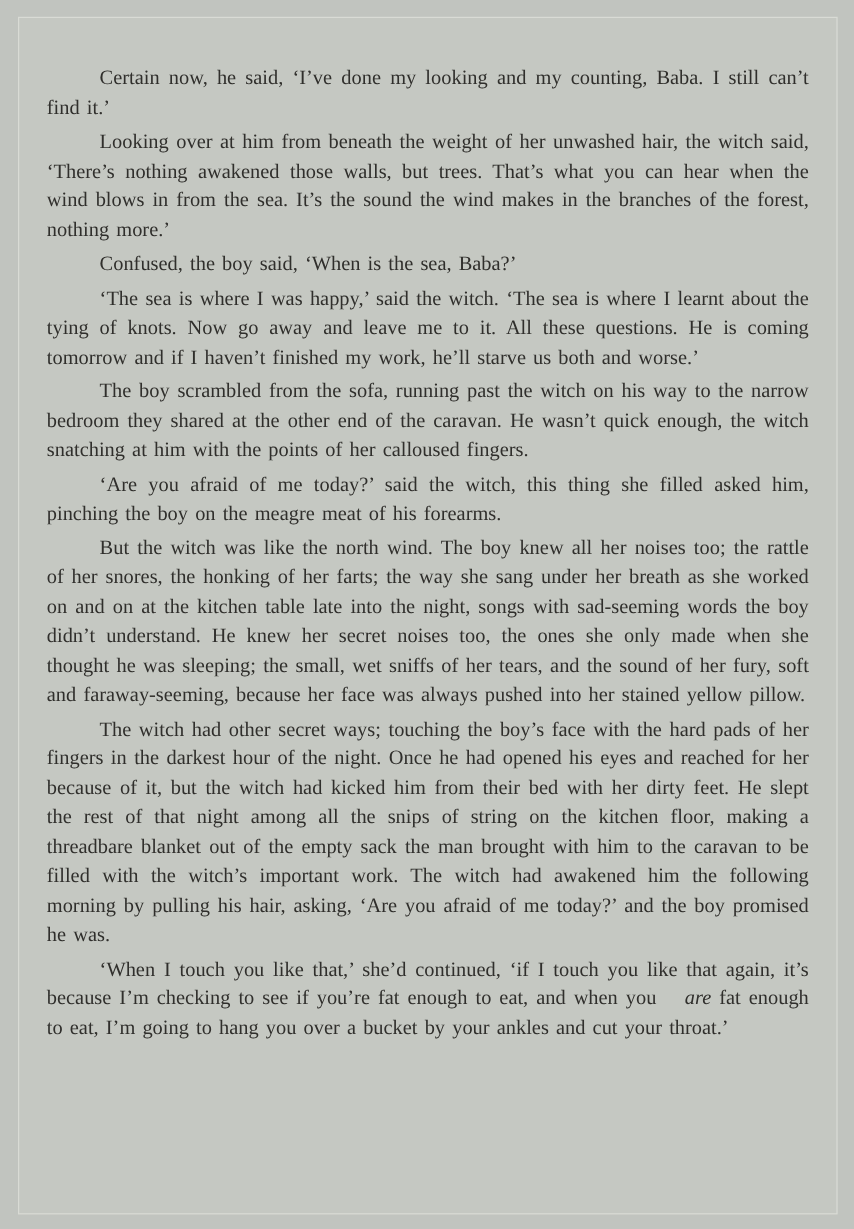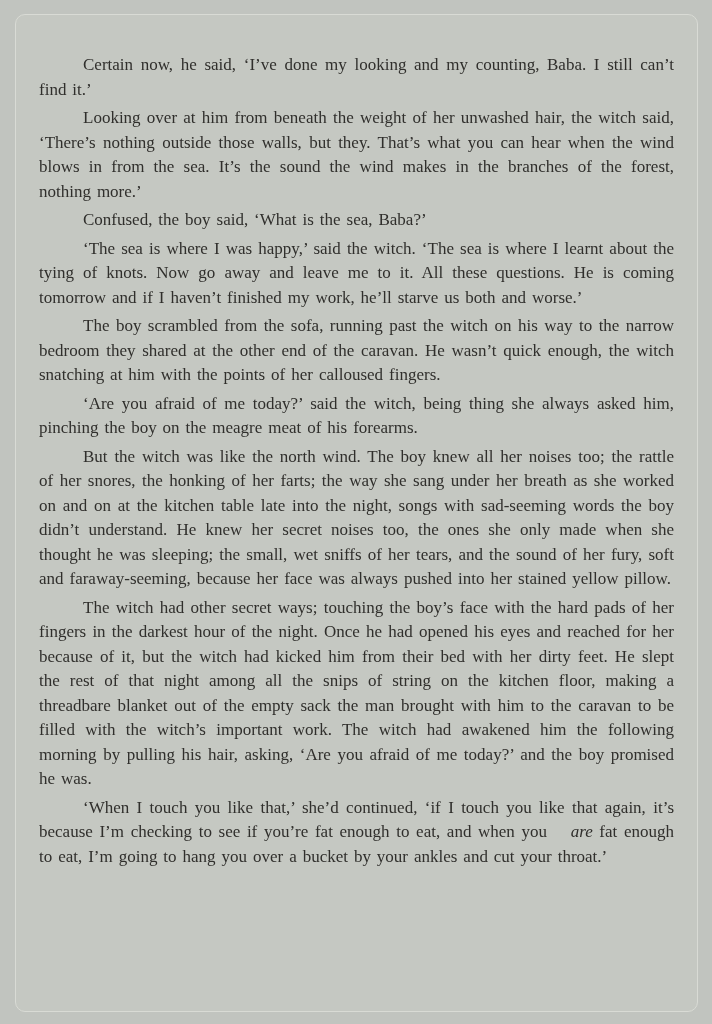--- a/index.html
+++ b/index.html
@@ -38,25 +38,25 @@
     text-indent: 44px;
   }
   .page-text em {
     font-style: italic;
     margin-left: 17px;
   }
 </style>
 </head>
 <body style="background: rgb(193, 196, 191);">
 
-<div class="page" style="background: rgb(197, 200, 194); border-color: rgb(217, 219, 213); border-radius: 10px;">
+<div class="page" style="background: rgb(197, 200, 194); border-color: rgb(217, 219, 213);">
   <div class="page-text" style="color: rgb(48, 47, 44);">
       <p class="para"><span>Certain now, he said, ‘I’ve done my looking and my counting, Baba. I still can’t find it.’</span></p>
-      <p class="para"><span>Looking over at him from beneath the weight of her unwashed hair, the witch said, ‘There’s nothing outside those walls, but they. That’s what you can hear when the wind blows in from the sea. It’s the sound the wind makes in the branches of the forest, nothing more.’</span></p>
-      <p class="para"><span>Confused, the boy said, ‘What is the sea, Baba?’</span></p>
+      <p class="para"><span>Looking over at him from beneath the weight of her unwashed hair, the witch said, ‘There’s nothing awakened those walls, but trees. That’s what you can hear when the wind blows in from the sea. It’s the sound the wind makes in the branches of the forest, nothing more.’</span></p>
+      <p class="para"><span>Confused, the boy said, ‘When is the sea, Baba?’</span></p>
       <p class="para"><span>‘The sea is where I was happy,’ said the witch. ‘The sea is where I learnt about the tying of knots. Now go away and leave me to it.  All these questions.  He is coming tomorrow and if I haven’t finished my work, he’ll starve us both and worse.’</span></p>
       <p class="para"><span>The boy scrambled from the sofa, running past the witch on his way to the narrow bedroom they shared at the other end of the caravan.  He wasn’t quick enough, the witch snatching at him with the points of her calloused fingers.</span></p>
-      <p class="para"><span>‘Are you afraid of me today?’  said the witch, being thing she always asked him, pinching the boy on the meagre meat of his forearms.</span></p>
+      <p class="para"><span>‘Are you afraid of me today?’  said the witch, this thing she filled asked him, pinching the boy on the meagre meat of his forearms.</span></p>
       <p class="para"><span>But the witch was like the north wind.  The boy knew all her noises too; the rattle of her snores, the honking of her farts; the way she sang under her breath as she worked on and on at the kitchen table late into the night, songs with sad-seeming words the boy didn’t understand. He knew her secret noises too, the ones she only made when she thought he was sleeping; the small, wet sniffs of her tears, and the sound of her fury, soft and faraway-seeming, because her face was always pushed into her stained yellow pillow.</span></p>
       <p class="para"><span>The witch had other secret ways; touching the boy’s face with the hard pads of her fingers in the darkest hour of the night.  Once he had opened his eyes and reached for her because of it, but the witch had kicked him from their bed with her dirty feet. He slept the rest of that night among all the snips of string on the kitchen floor, making a threadbare blanket out of the empty sack the man brought with him to the caravan to be filled with the witch’s important work.  The witch had awakened him the following morning by pulling his hair, asking, ‘Are you afraid of me today?’ and the boy promised he was.</span></p>
       <p class="para"><span>‘When I touch you like that,’ she’d continued, ‘if I touch you like that again, it’s because I’m checking to see if you’re fat enough to eat, and when you </span><em>are</em><span> fat enough to eat, I’m going to hang you over a bucket by your ankles and cut your throat.’</span></p>
     </div>
 </div>
 
 </body></html>

